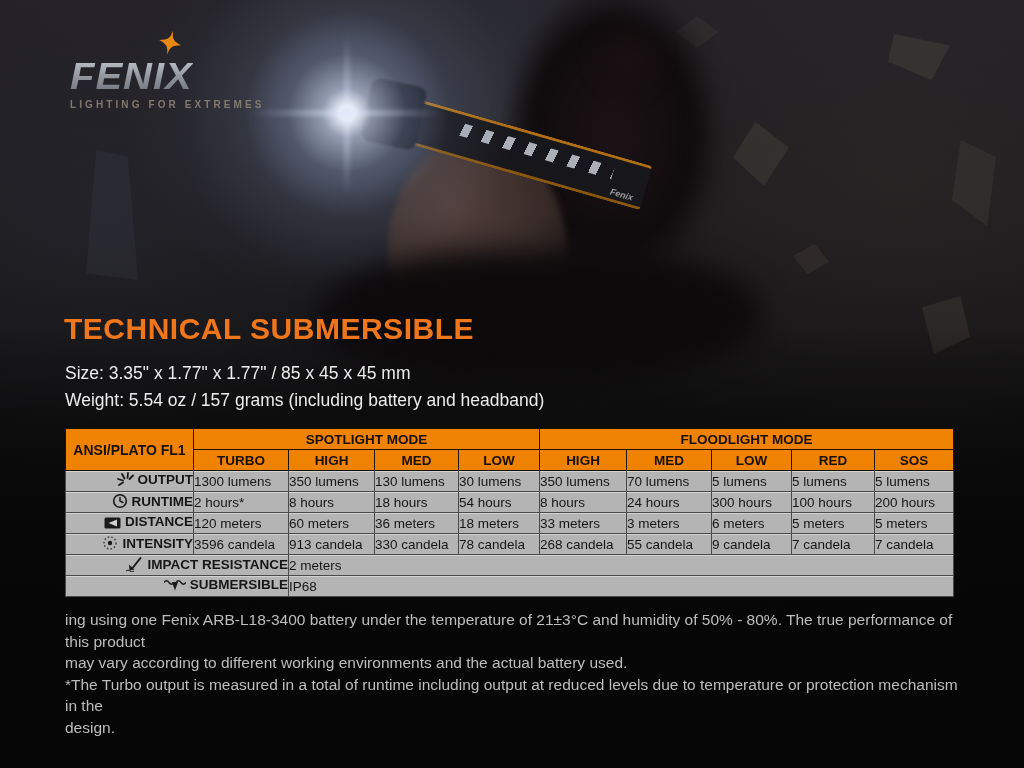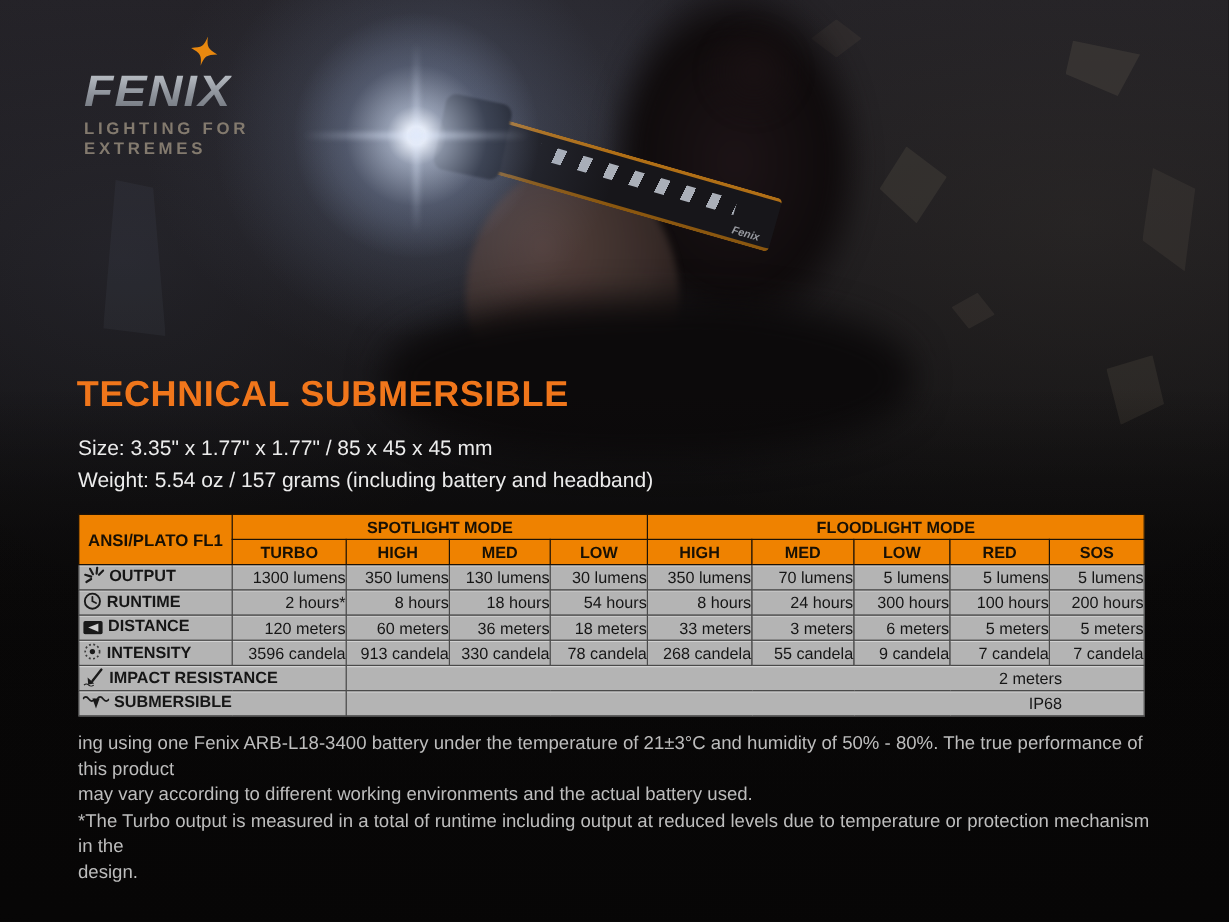--- a/index.html
+++ b/index.html
@@ -53,33 +53,33 @@
   .fade-bottom{position:absolute;inset:0;background:
     radial-gradient(120% 90% at 50% 20%,transparent 55%,rgba(6,5,5,.55) 100%),
     linear-gradient(180deg,transparent 42%,rgba(8,7,7,.55) 58%,rgba(8,7,7,.88) 72%,#080707 88%);}
   
   .logo{position:absolute;left:70px;top:42px;width:240px;}
   .logo .star{position:absolute;left:84px;top:-12px;transform:rotate(14deg);}
   .brand{display:inline-block;margin-top:14px;font-size:40px;font-weight:bold;font-style:italic;
     letter-spacing:1px;line-height:1;transform:scaleY(.92);
     background:linear-gradient(180deg,#c3c8ce 0%,#8f949c 55%,#6e737b 100%);
     -webkit-background-clip:text;background-clip:text;color:transparent;}
-  .tagline{margin-top:3px;font-size:14px;letter-spacing:3.1px;color:#837a6e;font-weight:bold;}
+  .tagline{margin-top:3px;font-size:10px;letter-spacing:3.1px;color:#837a6e;font-weight:bold;}
   
   .title{position:absolute;left:64px;top:312px;font-size:30px;font-weight:bold;
     letter-spacing:.5px;color:#f0761b;}
   .specs{position:absolute;left:65px;top:360px;font-size:17.5px;color:#ececec;line-height:27px;}
   table.params{position:absolute;left:65px;top:428px;width:888px;border-collapse:collapse;
     table-layout:fixed;}
   table.params th{background:#ef8200;color:#181004;font-size:13.5px;font-weight:bold;
     border:1px solid #1c1206;height:20px;padding:0;}
   table.params th.corner{font-size:14px;}
-  table.params td{background:#b4b4b4;color:#161616;font-size:13.5px;text-align:right;
+  table.params td{background:#b4b4b4;color:#161616;font-size:13.5px;text-align:left;
     border:1px solid #4a4a4a;height:20px;padding:0;box-shadow:inset 0 1px 0 rgba(255,255,255,.4);}
-  table.params td.lbl{text-align:left;font-weight:bold;white-space:nowrap;}
+  table.params td.lbl{text-align:right;font-weight:bold;white-space:nowrap;}
   table.params td.lbl .ic{display:inline-block;vertical-align:-3px;margin:0 4px 0 3px;}
   table.params td.merged{padding-right:68px;}
   .notes{position:absolute;left:65px;top:609px;width:908px;font-size:15.5px;color:#bdbdbd;
     line-height:21.5px;}
 </style>
 </head>
 <body>
 
 <div class="photo">
   <div class="bg-base"></div>

